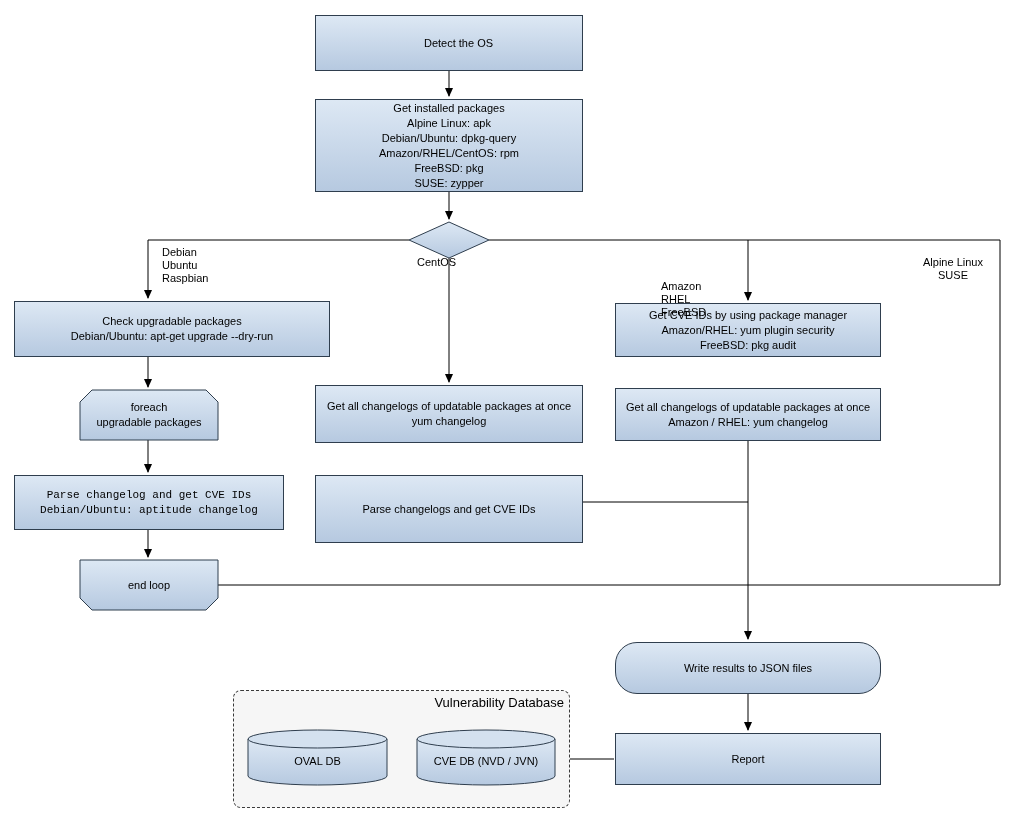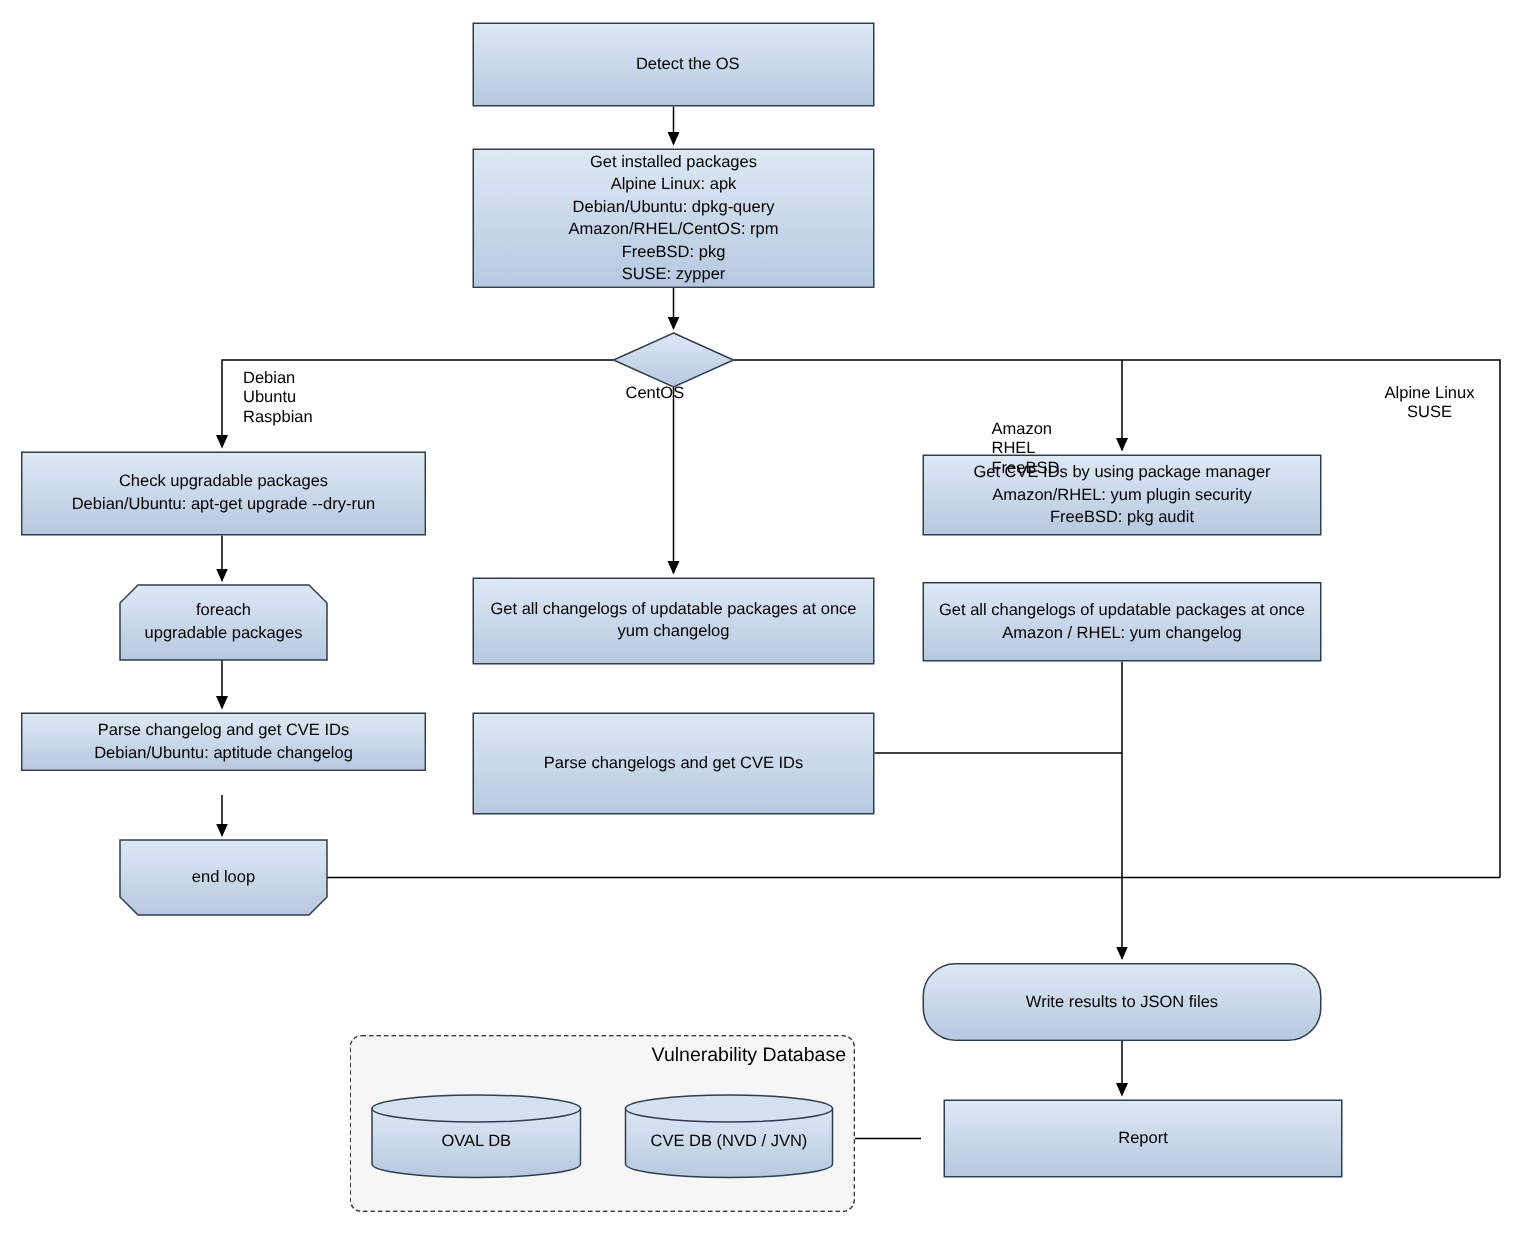--- a/index.html
+++ b/index.html
@@ -118,46 +118,46 @@
 
 <div class="box" style="left:315px; top:15px; width:268px; height:56px;padding-left:19px;">Detect the OS</div>
 
 <div class="box" style="left:315px; top:99px; width:268px; height:93px;">Get installed packages
 Alpine Linux: apk
 Debian/Ubuntu: dpkg-query
 Amazon/RHEL/CentOS: rpm
 FreeBSD: pkg
 SUSE: zypper</div>
 
-<div class="box" style="left:14px; top:301px; width:270px; height:56px;">Check upgradable packages
+<div class="box" style="left:14px; top:301px; width:316px; height:56px;">Check upgradable packages
 Debian/Ubuntu: apt-get upgrade --dry-run</div>
 
 <div class="shape-label" style="left:80px; top:390px; width:138px; height:50px;">foreach
 upgradable packages</div>
 
-<div class="box" style="left:14px; top:475px; width:270px; height:39px;">Parse changelog and get CVE IDs
+<div class="box" style="left:14px; top:475px; width:270px; height:55px;font-family:Liberation Mono, monospace;">Parse changelog and get CVE IDs
 Debian/Ubuntu: aptitude changelog</div>
 
 <div class="shape-label" style="left:80px; top:560px; width:138px; height:50px;">end loop</div>
 
 <div class="box" style="left:315px; top:385px; width:268px; height:58px;">Get all changelogs of updatable packages at once
 yum changelog</div>
 
 <div class="box" style="left:315px; top:475px; width:268px; height:68px;">Parse changelogs and get CVE IDs</div>
 
 <div class="box" style="left:615px; top:303px; width:266px; height:54px;">Get CVE IDs by using package manager
 Amazon/RHEL: yum plugin security
 FreeBSD: pkg audit</div>
 
 <div class="box" style="left:615px; top:388px; width:266px; height:53px;">Get all changelogs of updatable packages at once
 Amazon / RHEL: yum changelog</div>
 
 <div class="box" style="left:615px; top:642px; width:266px; height:52px;border-radius:22px;">Write results to JSON files</div>
 
-<div class="box" style="left:615px; top:733px; width:266px; height:52px;margin-left:14px;">Report</div>
+<div class="box" style="left:615px; top:733px; width:266px; height:52px;">Report</div>
 
 <div class="edge-label" style="left:162px; top:246px; width:90px;">Debian
 Ubuntu
 Raspbian</div>
 
 <div class="edge-label" style="left:393px; top:256px; width:60px;margin-left:24px;">CentOS</div>
 
 <div class="edge-label" style="left:661px; top:246px; width:80px; text-align:left;margin-top:34px;">Amazon
 RHEL
 FreeBSD</div>

